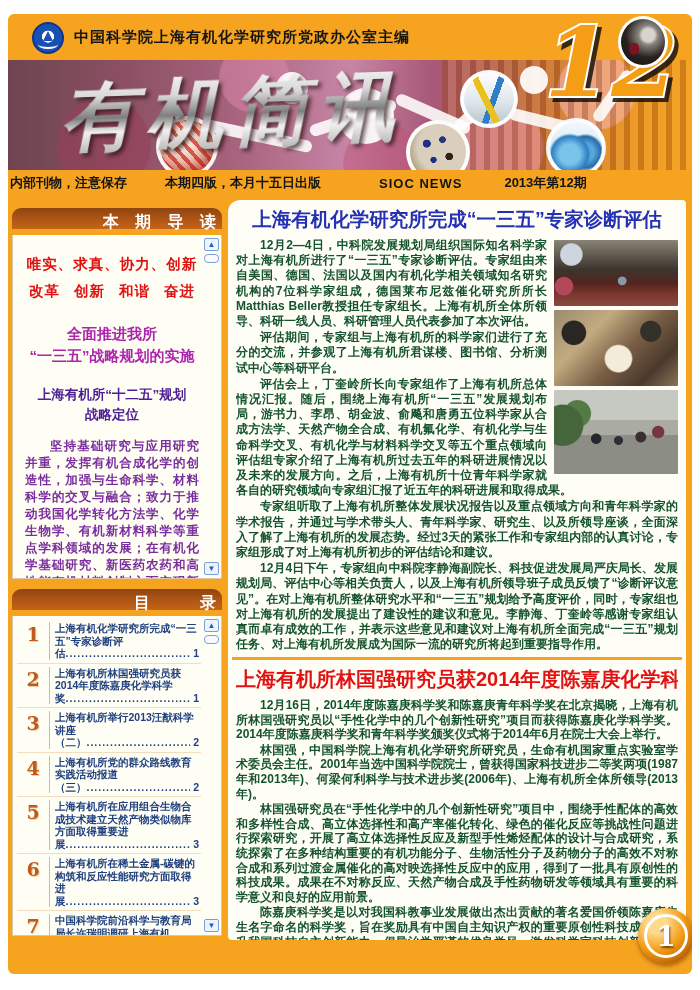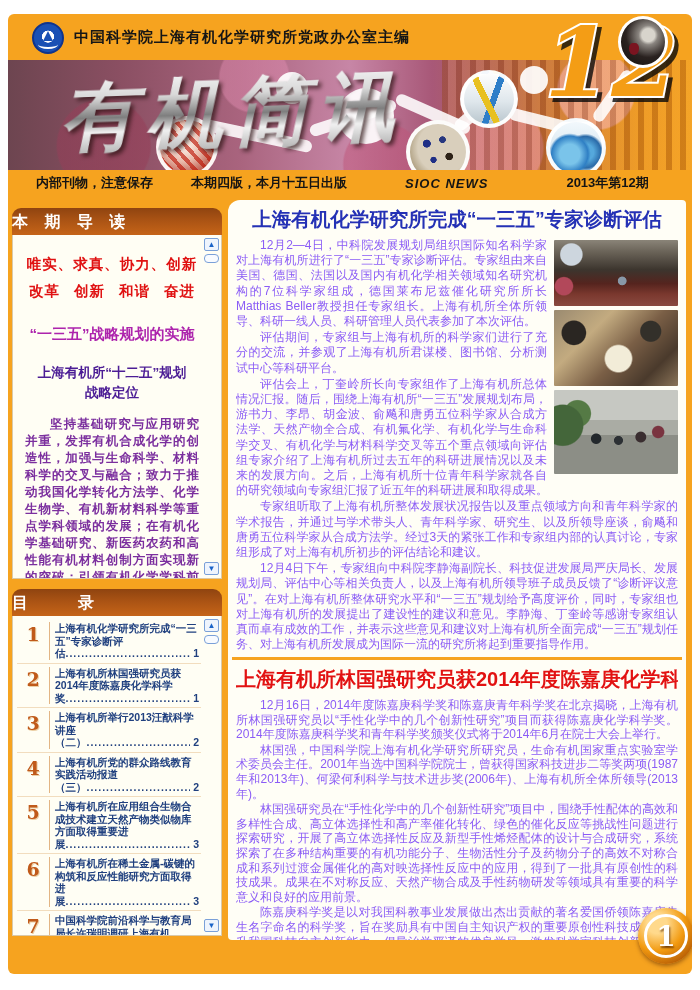--- a/index.html
+++ b/index.html
@@ -65,29 +65,29 @@
       -webkit-background-clip:text; background-clip:text; color:transparent;
       filter:drop-shadow(3px 3px 2px rgba(40,16,16,.7)); }
   .issue-num { position:absolute; right:14px; top:-4px; z-index:4;
       font-family:"DejaVu Serif", serif; font-weight:bold; font-style:italic;
       font-size:96px; line-height:1.1; color:#f49d15;
       -webkit-text-stroke:4px #ffffff; paint-order:stroke fill;
       filter:drop-shadow(4px 4px 0 rgba(10,10,10,.8)); }
 
   
   .infobar { position:absolute; left:0; top:156px; width:100%; height:26px; display:flex; align-items:center;
-      padding-left:28px; font-size:13px; font-weight:bold; color:#141414; }
+      padding-left:2px; font-size:13px; font-weight:bold; color:#141414; }
   .infobar span:nth-child(1){ margin-right:38px; }
   .infobar span:nth-child(2){ margin-right:58px; }
-  .infobar span:nth-child(3){ margin-right:78px; letter-spacing:1px;font-style:italic; }
-
-  
-  .side-header { position:absolute; left:4px; width:210px; height:27px; border-radius:9px 9px 0 0;
+  .infobar span:nth-child(3){ margin-right:42px; letter-spacing:1px; }
+
+  
+  .side-header { position:absolute; left:4px; width:210px; height:21px; border-radius:9px 9px 0 0;
       background:linear-gradient(180deg,#8f4410 0%,#aa5314 45%,#c56418 100%);
-      color:#ffffff; font-weight:bold; font-size:16px; text-align:left; line-height:27px; letter-spacing:6px; }
+      color:#ffffff; font-weight:bold; font-size:16px; text-align:right; line-height:27px; letter-spacing:6px; }
   .side-panel { position:absolute; left:4px; width:210px; background:#FFFEF4;
       border:1px solid #d9c9a9; border-top:none; overflow:hidden; }
   #guide-header { top:194px; }
   #guide-panel  { top:221px; height:344px; padding:12px 22px 0 12px; }
   #toc-header   { top:575px; }
   #toc-panel    { top:602px; height:320px; padding:3px 20px 0 4px; }
 
   .scroll-btn { position:absolute; right:2px; width:15px; height:13px; background:#eef4fd;
       border:1px solid #7aa0d8; border-radius:2px; color:#1a63c8; font-size:8px; line-height:11px;
       text-align:center; z-index:6; }
@@ -132,21 +132,21 @@
         radial-gradient(circle at 78% 28%, #33302a 0 9%, rgba(0,0,0,0) 10%),
         linear-gradient(135deg,#9a8a70 0%,#c3ab80 30%,#7a5f46 56%,#4a3a2c 80%,#8a7458 100%); }
   .ph3 { height:84px;
       background:radial-gradient(circle at 7% 42%, #44663a 0 16%, rgba(0,0,0,0) 17%),
         radial-gradient(circle at 19% 28%, #557a45 0 11%, rgba(0,0,0,0) 12%),
         radial-gradient(circle at 34% 58%, #23282c 0 5%, rgba(0,0,0,0) 6%),
         radial-gradient(circle at 52% 60%, #2c3034 0 5%, rgba(0,0,0,0) 6%),
         radial-gradient(circle at 70% 56%, #3a2e30 0 5%, rgba(0,0,0,0) 6%),
         radial-gradient(circle at 84% 50%, #7a3440 0 5%, rgba(0,0,0,0) 6%),
         linear-gradient(180deg,#c6c8c2 0 36%,#aaaca4 36% 54%,#8c8e86 54% 100%); }
-  .paras p { font-size:12px; font-weight:400; line-height:15.2px; color:#8b5cf6;
+  .paras p { font-size:12px; font-weight:700; line-height:15.2px; color:#14532d;
       text-align:justify; text-indent:2em; margin-bottom:1px; }
   .art2 .paras p { line-height:14.6px; }
   .divider { border-top:3px solid #F6A31F; margin:3px -4px 4px; }
 
   
   .page-badge { position:absolute; left:630px; top:894px; width:56px; height:56px; border-radius:50%;
       background:radial-gradient(circle at 34% 28%, #ffd98c 0 18%, #f29a10 50%, #a84e02 88%, #7c3800 100%);
       box-shadow:0 2px 4px rgba(80,30,0,.5); z-index:8; }
   .page-badge::before { content:""; position:absolute; inset:6px; border-radius:50%; border:3px solid #ffffff; }
   .page-badge span { position:absolute; inset:0; display:flex; align-items:center; justify-content:center;
@@ -192,20 +192,21 @@
     </div>
 
     <div class="side-header" id="guide-header">本 期 导 读</div>
     <div class="side-panel" id="guide-panel">
       <div class="scroll-btn s-up">▲</div>
       <div class="scroll-thumb s-th"></div>
       <div class="scroll-btn s-dn">▼</div>
       <div class="slogan">唯实、求真、协力、创新</div>
       <div class="slogan slogan2">改革 创新 和谐 奋进</div>
       <div class="g-purple">
+        <div>全面推进我所</div>
         <div>“一三五”战略规划的实施</div>
       </div>
       <div class="g-blue">
         <div>上海有机所“十二五”规划</div>
         <div>战略定位</div>
       </div>
       <div class="g-body">坚持基础研究与应用研究并重，发挥有机合成化学的创造性，加强与生命科学、材料科学的交叉与融合；致力于推动我国化学转化方法学、化学生物学、有机新材料科学等重点学科领域的发展；在有机化学基础研究、新医药农药和高性能有机材料创制方面实现新的突破；引领有机化学学科前沿的发展，满足国家战略需求，为上海有机所建设成为国际一流的有机化学研究中心。</div>
     </div>
 
     <div class="side-header" id="toc-header">目　　录</div>
@@ -271,21 +272,21 @@
         <h1 class="headline blue">上海有机化学研究所完成“一三五”专家诊断评估</h1>
         <div class="photos">
           <div class="ph ph1" title="conference-meeting"></div>
           <div class="ph ph2" title="experts-document-review"></div>
           <div class="ph ph3" title="campus-walk"></div>
         </div>
         <div class="paras">
             <p>12月2—4日，中科院发展规划局组织国际知名科学家对上海有机所进行了“一三五”专家诊断评估。专家组由来自美国、德国、法国以及国内有机化学相关领域知名研究机构的7位科学家组成，德国莱布尼兹催化研究所所长Matthias Beller教授担任专家组长。上海有机所全体所领导、科研一线人员、科研管理人员代表参加了本次评估。</p>
             <p>评估期间，专家组与上海有机所的科学家们进行了充分的交流，并参观了上海有机所君谋楼、图书馆、分析测试中心等科研平台。</p>
             <p>评估会上，丁奎岭所长向专家组作了上海有机所总体情况汇报。随后，围绕上海有机所“一三五”发展规划布局，游书力、李昂、胡金波、俞飚和唐勇五位科学家从合成方法学、天然产物全合成、有机氟化学、有机化学与生命科学交叉、有机化学与材料科学交叉等五个重点领域向评估组专家介绍了上海有机所过去五年的科研进展情况以及未来的发展方向。之后，上海有机所十位青年科学家就各自的研究领域向专家组汇报了近五年的科研进展和取得成果。</p>
-            <p>专家组听取了上海有机所整体发展状况报告以及重点领域方向和青年科学家的学术报告，并通过与学术带头人、青年科学家、研究生、以及所领导座谈，俞飚和唐勇五位科学家从合成方法学。经过3天的紧张工作和专家组内部的认真讨论，专家组形成了对上海有机所初步的评估结论和建议。</p>
+            <p>专家组听取了上海有机所整体发展状况报告以及重点领域方向和青年科学家的学术报告，并通过与学术带头人、青年科学家、研究生、以及所领导座谈，全面深入了解了上海有机所的发展态势。经过3天的紧张工作和专家组内部的认真讨论，专家组形成了对上海有机所初步的评估结论和建议。</p>
             <p>12月4日下午，专家组向中科院李静海副院长、科技促进发展局严庆局长、发展规划局、评估中心等相关负责人，以及上海有机所领导班子成员反馈了“诊断评议意见”。在对上海有机所整体研究水平和“一三五”规划给予高度评价，同时，专家组也对上海有机所的发展提出了建设性的建议和意见。李静海、丁奎岭等感谢专家组认真而卓有成效的工作，并表示这些意见和建议对上海有机所全面完成“一三五”规划任务、对上海有机所发展成为国际一流的研究所将起到重要指导作用。</p>
           </div>
 
       </article>
 
       <div class="divider"></div>
 
       <article class="art2">
         <h1 class="headline red">上海有机所林国强研究员获2014年度陈嘉庚化学科学奖</h1>
         <div class="paras">

